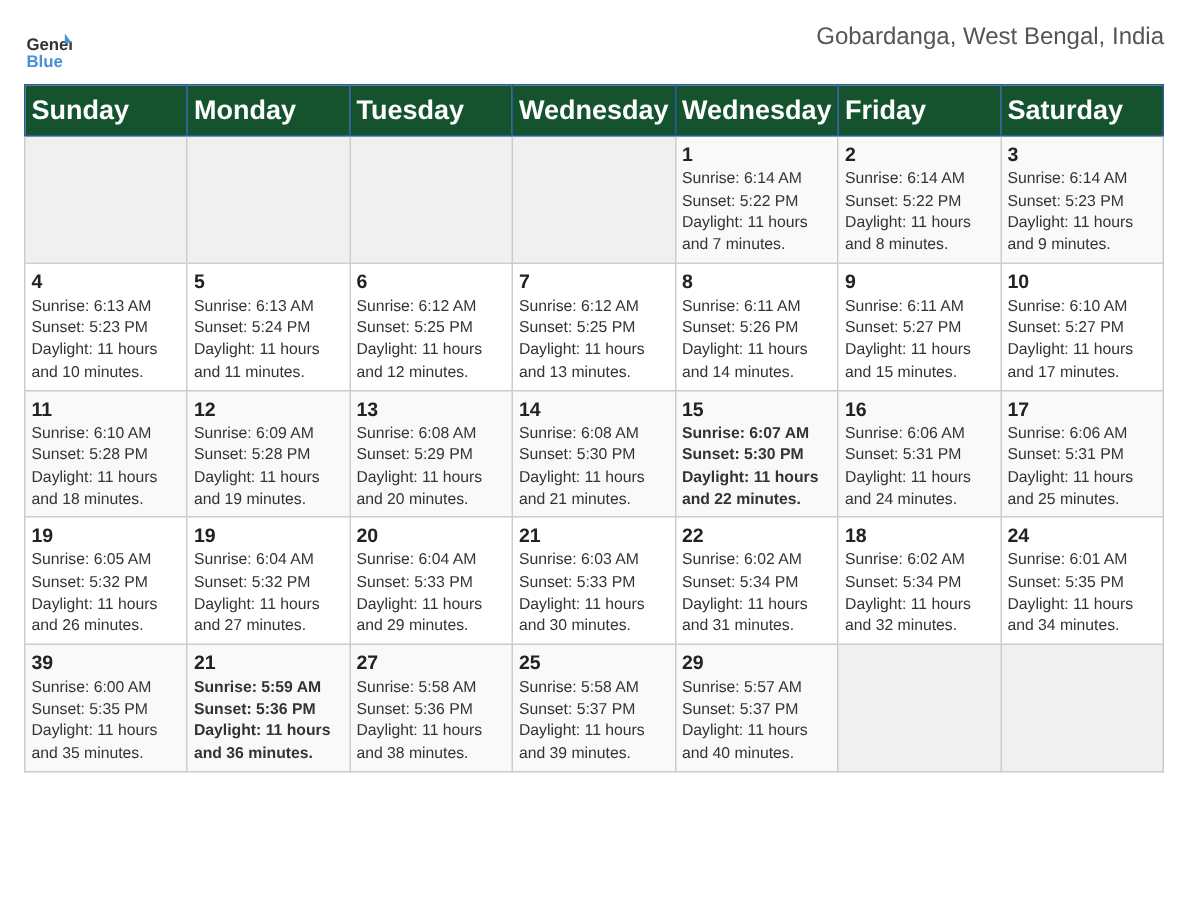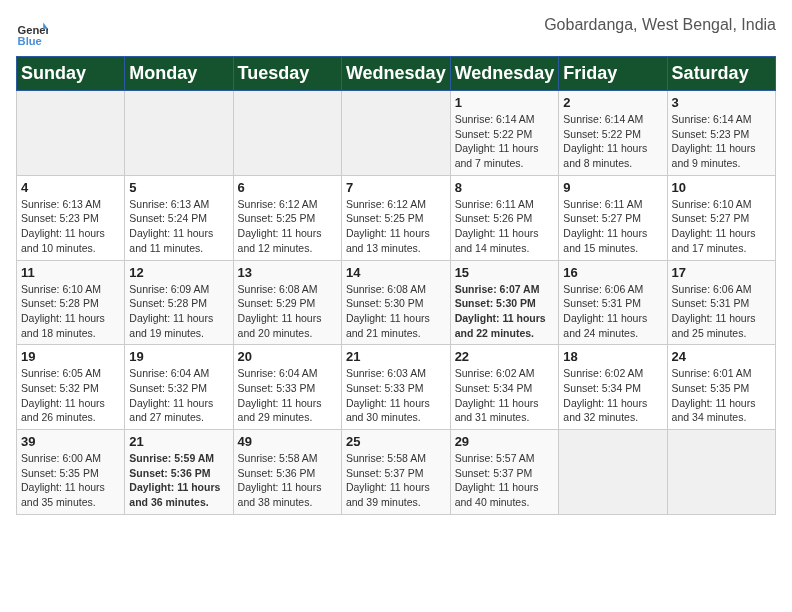--- a/index.html
+++ b/index.html
@@ -295,21 +295,21 @@
 and 35 minutes.</div>
         </td>
         <td>
           <div class="day-num">21</div>
           <div class="day-info" style="white-space: pre-line; font-weight: bold;">Sunrise: 5:59 AM
 Sunset: 5:36 PM
 Daylight: 11 hours
 and 36 minutes.</div>
         </td>
         <td>
-          <div class="day-num">49</div>
+          <div class="day-num">27</div>
           <div class="day-info" style="white-space: pre-line;">Sunrise: 5:58 AM
 Sunset: 5:36 PM
 Daylight: 11 hours
 and 38 minutes.</div>
         </td>
         <td>
           <div class="day-num">25</div>
           <div class="day-info" style="white-space: pre-line;">Sunrise: 5:58 AM
 Sunset: 5:37 PM
 Daylight: 11 hours

